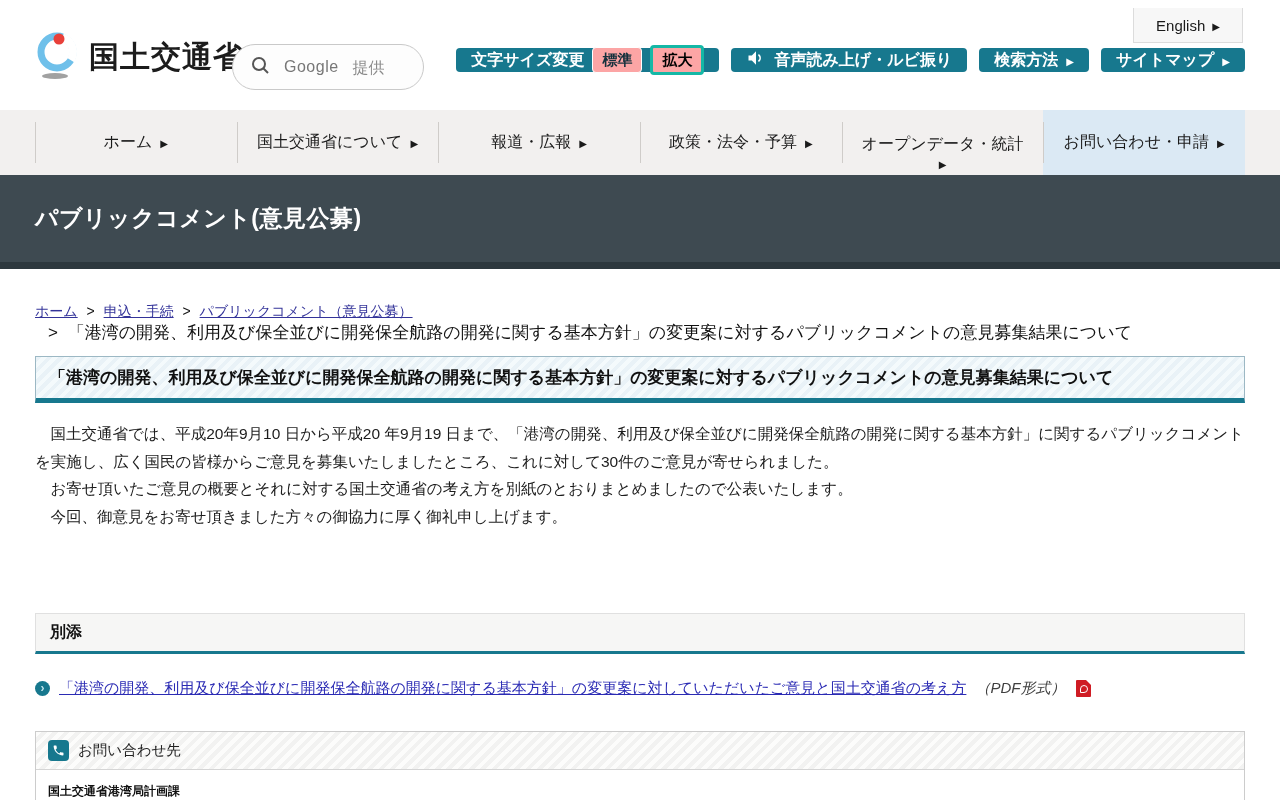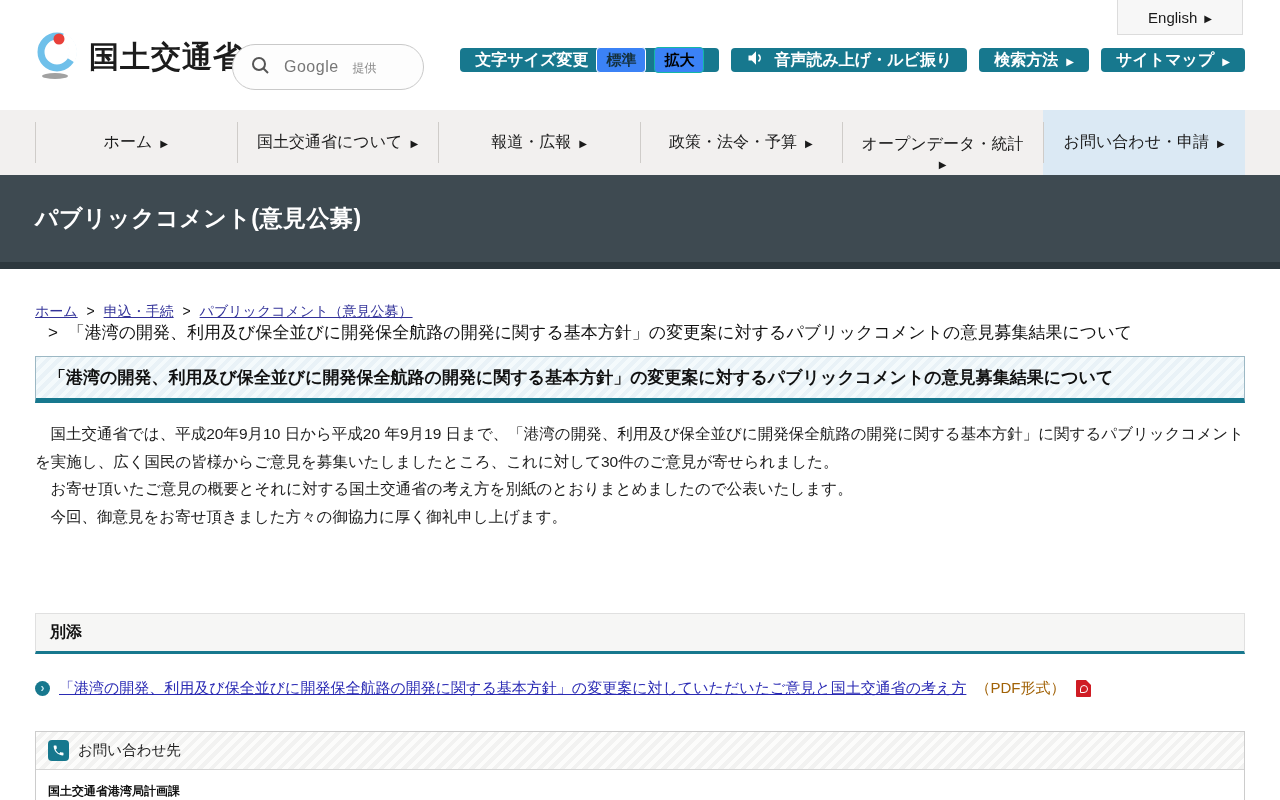--- a/index.html
+++ b/index.html
@@ -1,40 +1,40 @@
 <!DOCTYPE html>
 <html lang="ja"><head>
 <meta charset="utf-8">
 <style>
   * { margin:0; padding:0; box-sizing:border-box; }
   html,body { width:1280px; height:800px; overflow:hidden; background:#fff;
               font-family:"Liberation Sans","DejaVu Sans",sans-serif; color:#222; }
 
   
   .top-header { position:relative; width:1280px; height:110px; background:#fff; }
-  .english-btn { position:absolute; top:0; right:37px; width:126px; height:35px;
+  .english-btn { position:absolute; top:8px; right:37px; width:110px; height:35px;
     background:#f7f7f7; border:1px solid #dcdcdc; border-top:none;
     display:flex; align-items:center; justify-content:center; gap:7px;
     font-size:15px; color:#1a1a1a; cursor:pointer; }
   .logo { position:absolute; left:33px; top:30px; display:flex; align-items:center; gap:8px; }
   .logo-text { font-size:30px; font-weight:bold; color:#1c1c1c; letter-spacing:1px; }
   .search-pill { position:absolute; left:232px; top:44px; width:192px; height:46px;
     border:1px solid #c9c9c9; border-radius:23px; background:#fdfdfd;
     display:flex; align-items:center; gap:14px; padding:0 18px; cursor:text; }
   .search-provider { font-size:16px; color:#777; letter-spacing:.5px; }
-  .search-provided { font-size:12px; color:#8a8a8a; margin-top:3px; }
+  .search-provided { font-size:16px; color:#8a8a8a; margin-top:3px; }
 
   .header-buttons { position:absolute; top:48px; right:35px; display:flex; gap:12px; }
   .teal-btn { background:var(--teal); color:#fff; border:none; border-radius:4px;
     height:24px; display:flex; align-items:center; gap:8px; padding:0 15px;
     font-size:16px; font-weight:bold; cursor:pointer; font-family:inherit; }
-  .chip { background:#3b82f6; border-radius:4px; padding:2px 9px; font-size:15px;
+  .chip { background:#fca5a5; border-radius:4px; padding:2px 9px; font-size:15px;
     font-weight:bold; cursor:pointer; line-height:1.3; }
   .chip-standard { color:#14303c; border:1px solid #fff; }
-  .chip-large { color:#000; border:1px solid #14b8a6; }
+  .chip-large { color:#000; border:3px solid #14b8a6; }
   .arrow { font-size:10px; position:relative; top:1px; }
 
   
   .global-nav { width:1280px; height:65px; background:#f2f0ef; display:flex; padding:0 35px; }
   .nav-item { flex:1 1 0; position:relative; display:flex; align-items:center;
     justify-content:center; gap:8px; font-size:16px; color:#1a1a1a; cursor:pointer; }
   .nav-item::before { content:''; position:absolute; left:0; top:12px; bottom:12px;
     width:1px; background:#cfccc9; }
   .nav-item .arrow { color:#1a1a1a; }
   .nav-item.active { background:#dbe9f4; }
@@ -64,21 +64,21 @@
 
   .attachment-heading { margin-top:83px; background:#f6f6f5; border:1px solid #e0e0e0;
     border-bottom:3px solid var(--teal); padding:8px 14px; font-size:16px;
     font-weight:bold; color:#111; }
 
   .pdf-row { margin-top:25px; display:flex; align-items:center; gap:9px; font-size:15px; }
   .bullet-circle { width:15px; height:15px; border-radius:50%; background:var(--teal);
     color:#bfe3ec; font-size:12px; font-weight:bold; display:flex; align-items:center;
     justify-content:center; line-height:1; flex:0 0 auto; padding-bottom:1px; }
   .pdf-link { color:var(--linkblue); text-decoration:underline; cursor:pointer; }
-  .pdf-format { color:#a16207; }
+  .pdf-format { color:#404040;font-style:italic; }
   .pdf-icon { width:15px; height:17px; background:var(--pdfred); position:relative;
     border-radius:1px; flex:0 0 auto; margin-left:2px; }
   .pdf-icon::before { content:''; position:absolute; top:0; right:0;
     border-top:5px solid #fff; border-left:5px solid transparent; }
   .pdf-icon::after { content:''; position:absolute; left:3.5px; top:5px; width:6px;
     height:6px; border:1.6px solid #fff; border-radius:50% 50% 50% 0; }
 
   .contact-box { margin-top:33px; border:1px solid #ccc; border-bottom:none; }
   .contact-header { display:flex; align-items:center; gap:9px; padding:8px 12px;
     background:repeating-linear-gradient(135deg,#fcfcfb 0 4px,#f2f2f1 4px 8px);

